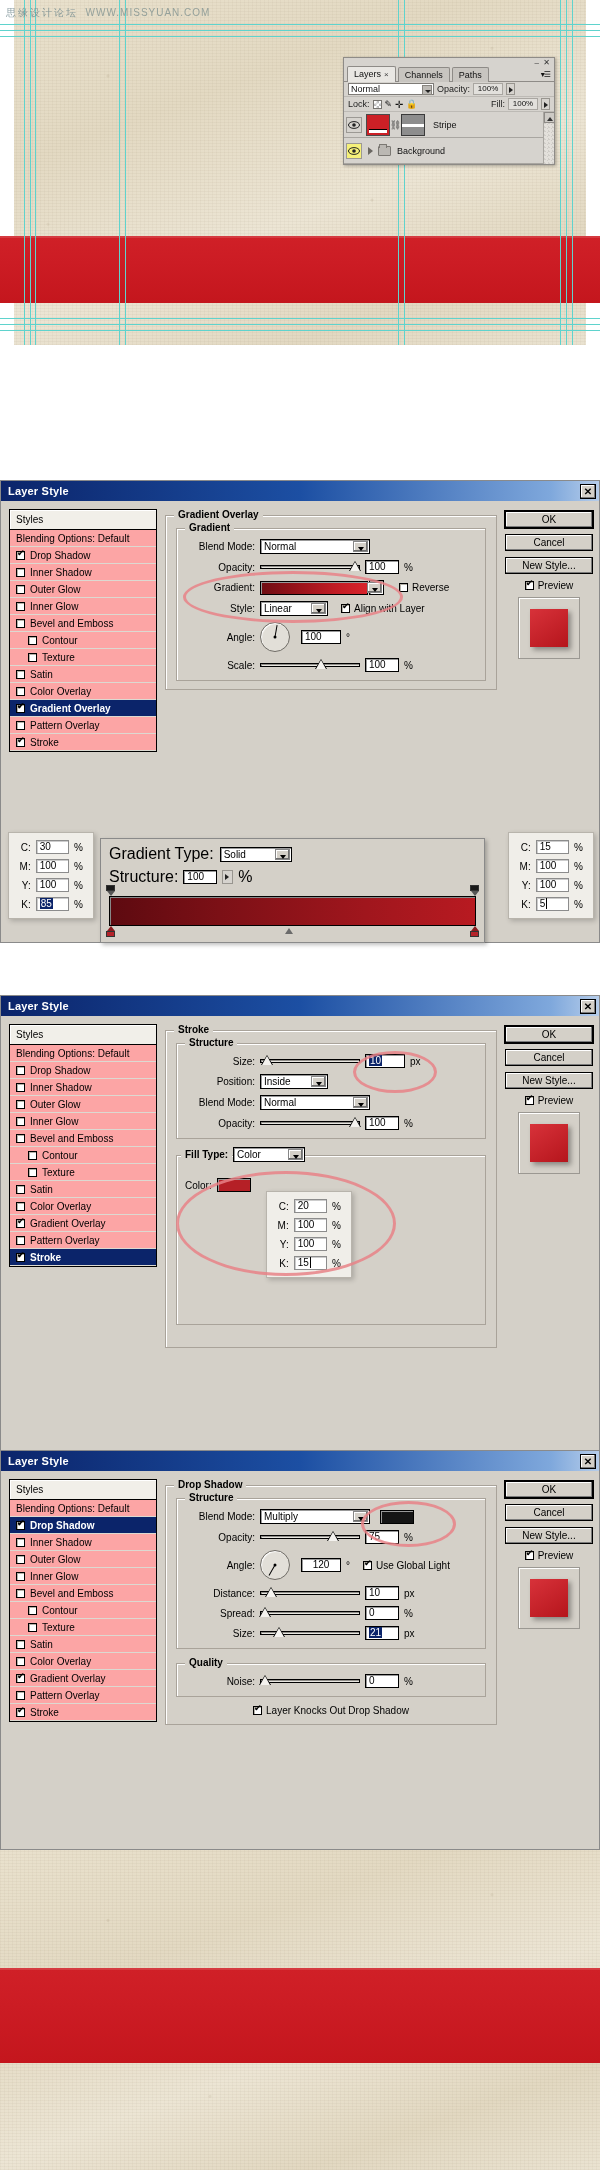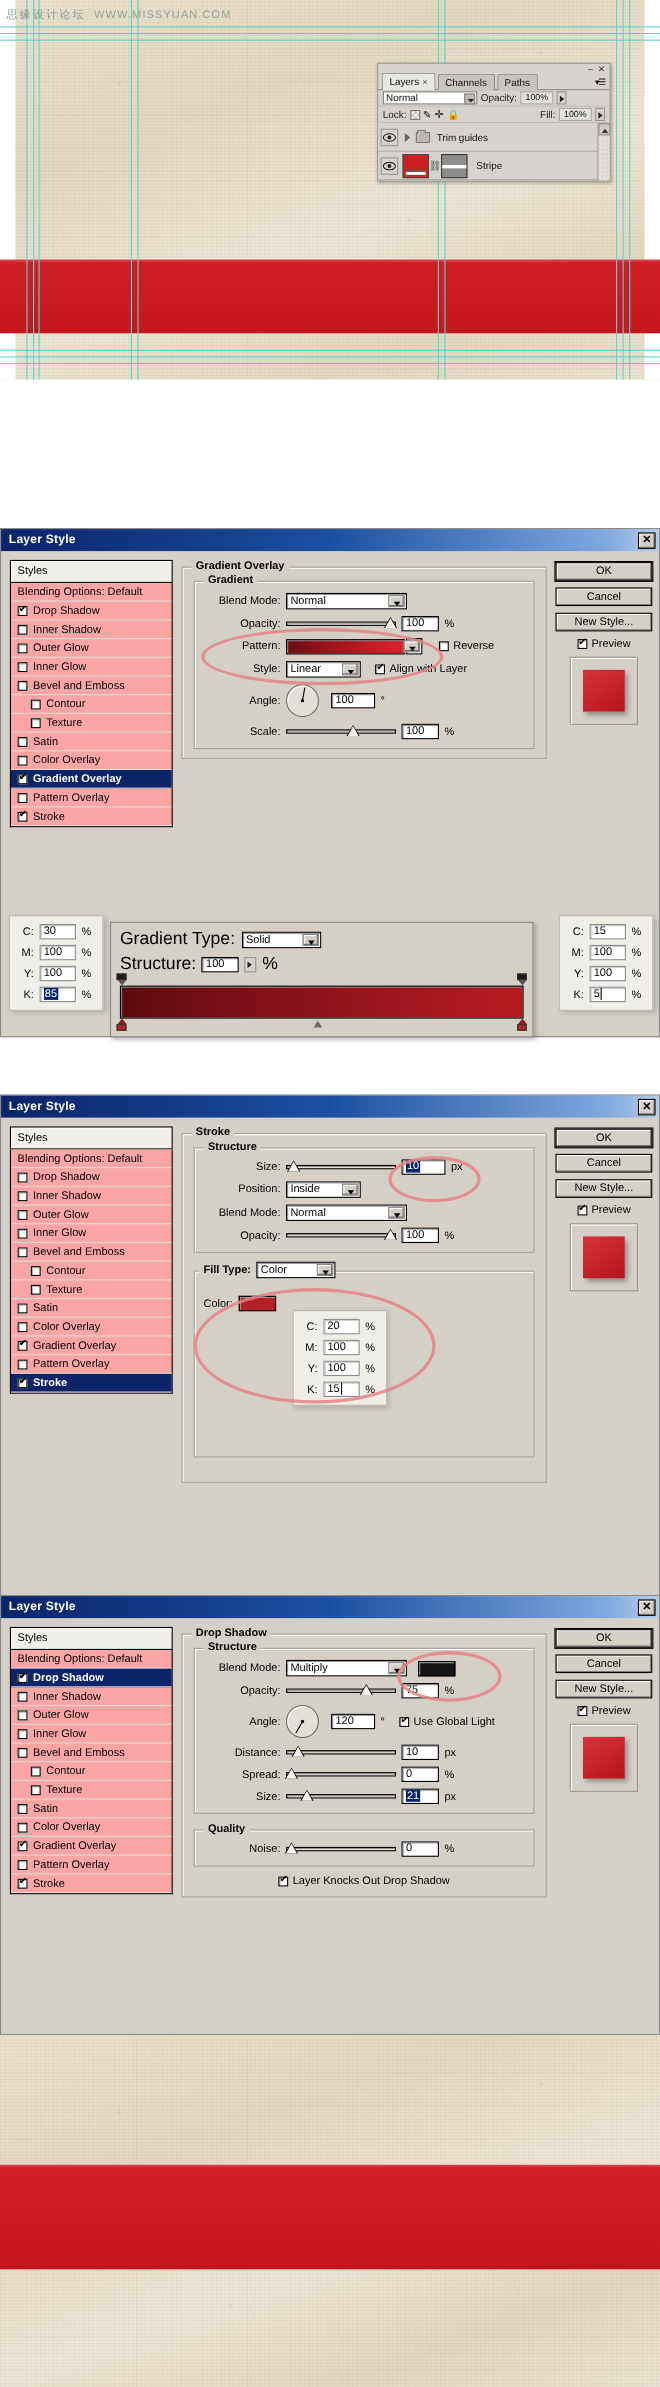--- a/index.html
+++ b/index.html
@@ -301,35 +301,35 @@
     </div>
 
     <div class="layers-list">
       <div class="layer-row">
         <span class="eye">
           <svg width="12" height="8" viewBox="0 0 12 8">
               <ellipse cx="6" cy="4" rx="5.5" ry="3.4" fill="none" stroke="#222" stroke-width="1"></ellipse>
               <circle cx="6" cy="4" r="1.8" fill="#222"></circle>
             </svg>
         </span>
-        <span class="tri"></span>
-        <span class="folder"></span>
-        <span class="layer-name">Trim guides</span>
-      </div>
-      <div class="layer-row">
-        <span class="eye">
+        <span class="thumb-red"></span>
+        <span class="link-ico">⛓</span>
+        <span class="thumb-mask"></span>
+        <span class="layer-name" style="margin-left:8px;">Stripe</span>
+      </div>
+      <div class="layer-row bg">
+        <span class="eye hl">
           <svg width="12" height="8" viewBox="0 0 12 8">
               <ellipse cx="6" cy="4" rx="5.5" ry="3.4" fill="none" stroke="#222" stroke-width="1"></ellipse>
               <circle cx="6" cy="4" r="1.8" fill="#222"></circle>
             </svg>
         </span>
-        <span class="thumb-red"></span>
-        <span class="link-ico">⛓</span>
-        <span class="thumb-mask"></span>
-        <span class="layer-name" style="margin-left:8px;">Stripe</span>
+        <span class="tri"></span>
+        <span class="folder"></span>
+        <span class="layer-name">Background</span>
       </div>
       <div class="pp-scroll">
           <div class="up"></div>
         </div>
     </div>
   </div>
 
   <div class="ls-dialog" style="top:480px; height:463px;">
     <div class="ls-title">
       <span class="t">Layer Style</span>
@@ -412,21 +412,21 @@
               <span class="flabel w70">Opacity:</span>
               <span class="slider" style="max-width:100px;">
                 <span class="track"></span>
                   <span class="knob" style="right:0;"></span>
               </span>
               <span class="txtbox" style="width:34px;">100</span>
               <span class="unit">%</span>
             </div>
 
             <div class="frow">
-              <span class="flabel w70">Pattern:</span>
+              <span class="flabel w70">Gradient:</span>
               <span style="display:flex; align-items:center;">
                 <span class="grad-strip" style="width:108px;"></span>
                 <span class="combo" style="width:15px; padding:0; margin-left:1px;">
                     <span class="arw"></span>
                   </span>
               </span>
               <span class="chkrow" style="margin-left:10px;">
                 <span class="cb"></span>
                 <span>Reverse</span>
               </span>
@@ -802,21 +802,21 @@
                 </span>
               <span class="txtbox" style="width:34px;">75</span>
               <span class="unit">%</span>
             </div>
             <div class="frow">
               <span class="flabel w70">Angle:</span>
               <span class="dial">
                   <span class="hand" style="transform:translate(-50%,-100%) rotate(-150deg);"></span>
                   <span class="dot"></span>
                 </span>
-              <span class="txtbox" style="width:40px; margin-left:6px;">120</span>
+              <span class="txtbox" style="width:40px; margin-left:6px;text-align:center;">120</span>
               <span class="unit">°</span>
               <span class="chkrow" style="margin-left:8px;">
                 <span class="cb on"></span>
                 <span>Use Global Light</span>
               </span>
             </div>
             <div class="frow">
               <span class="flabel w70">Distance:</span>
               <span class="slider" style="max-width:100px;">
                   <span class="track"></span>

